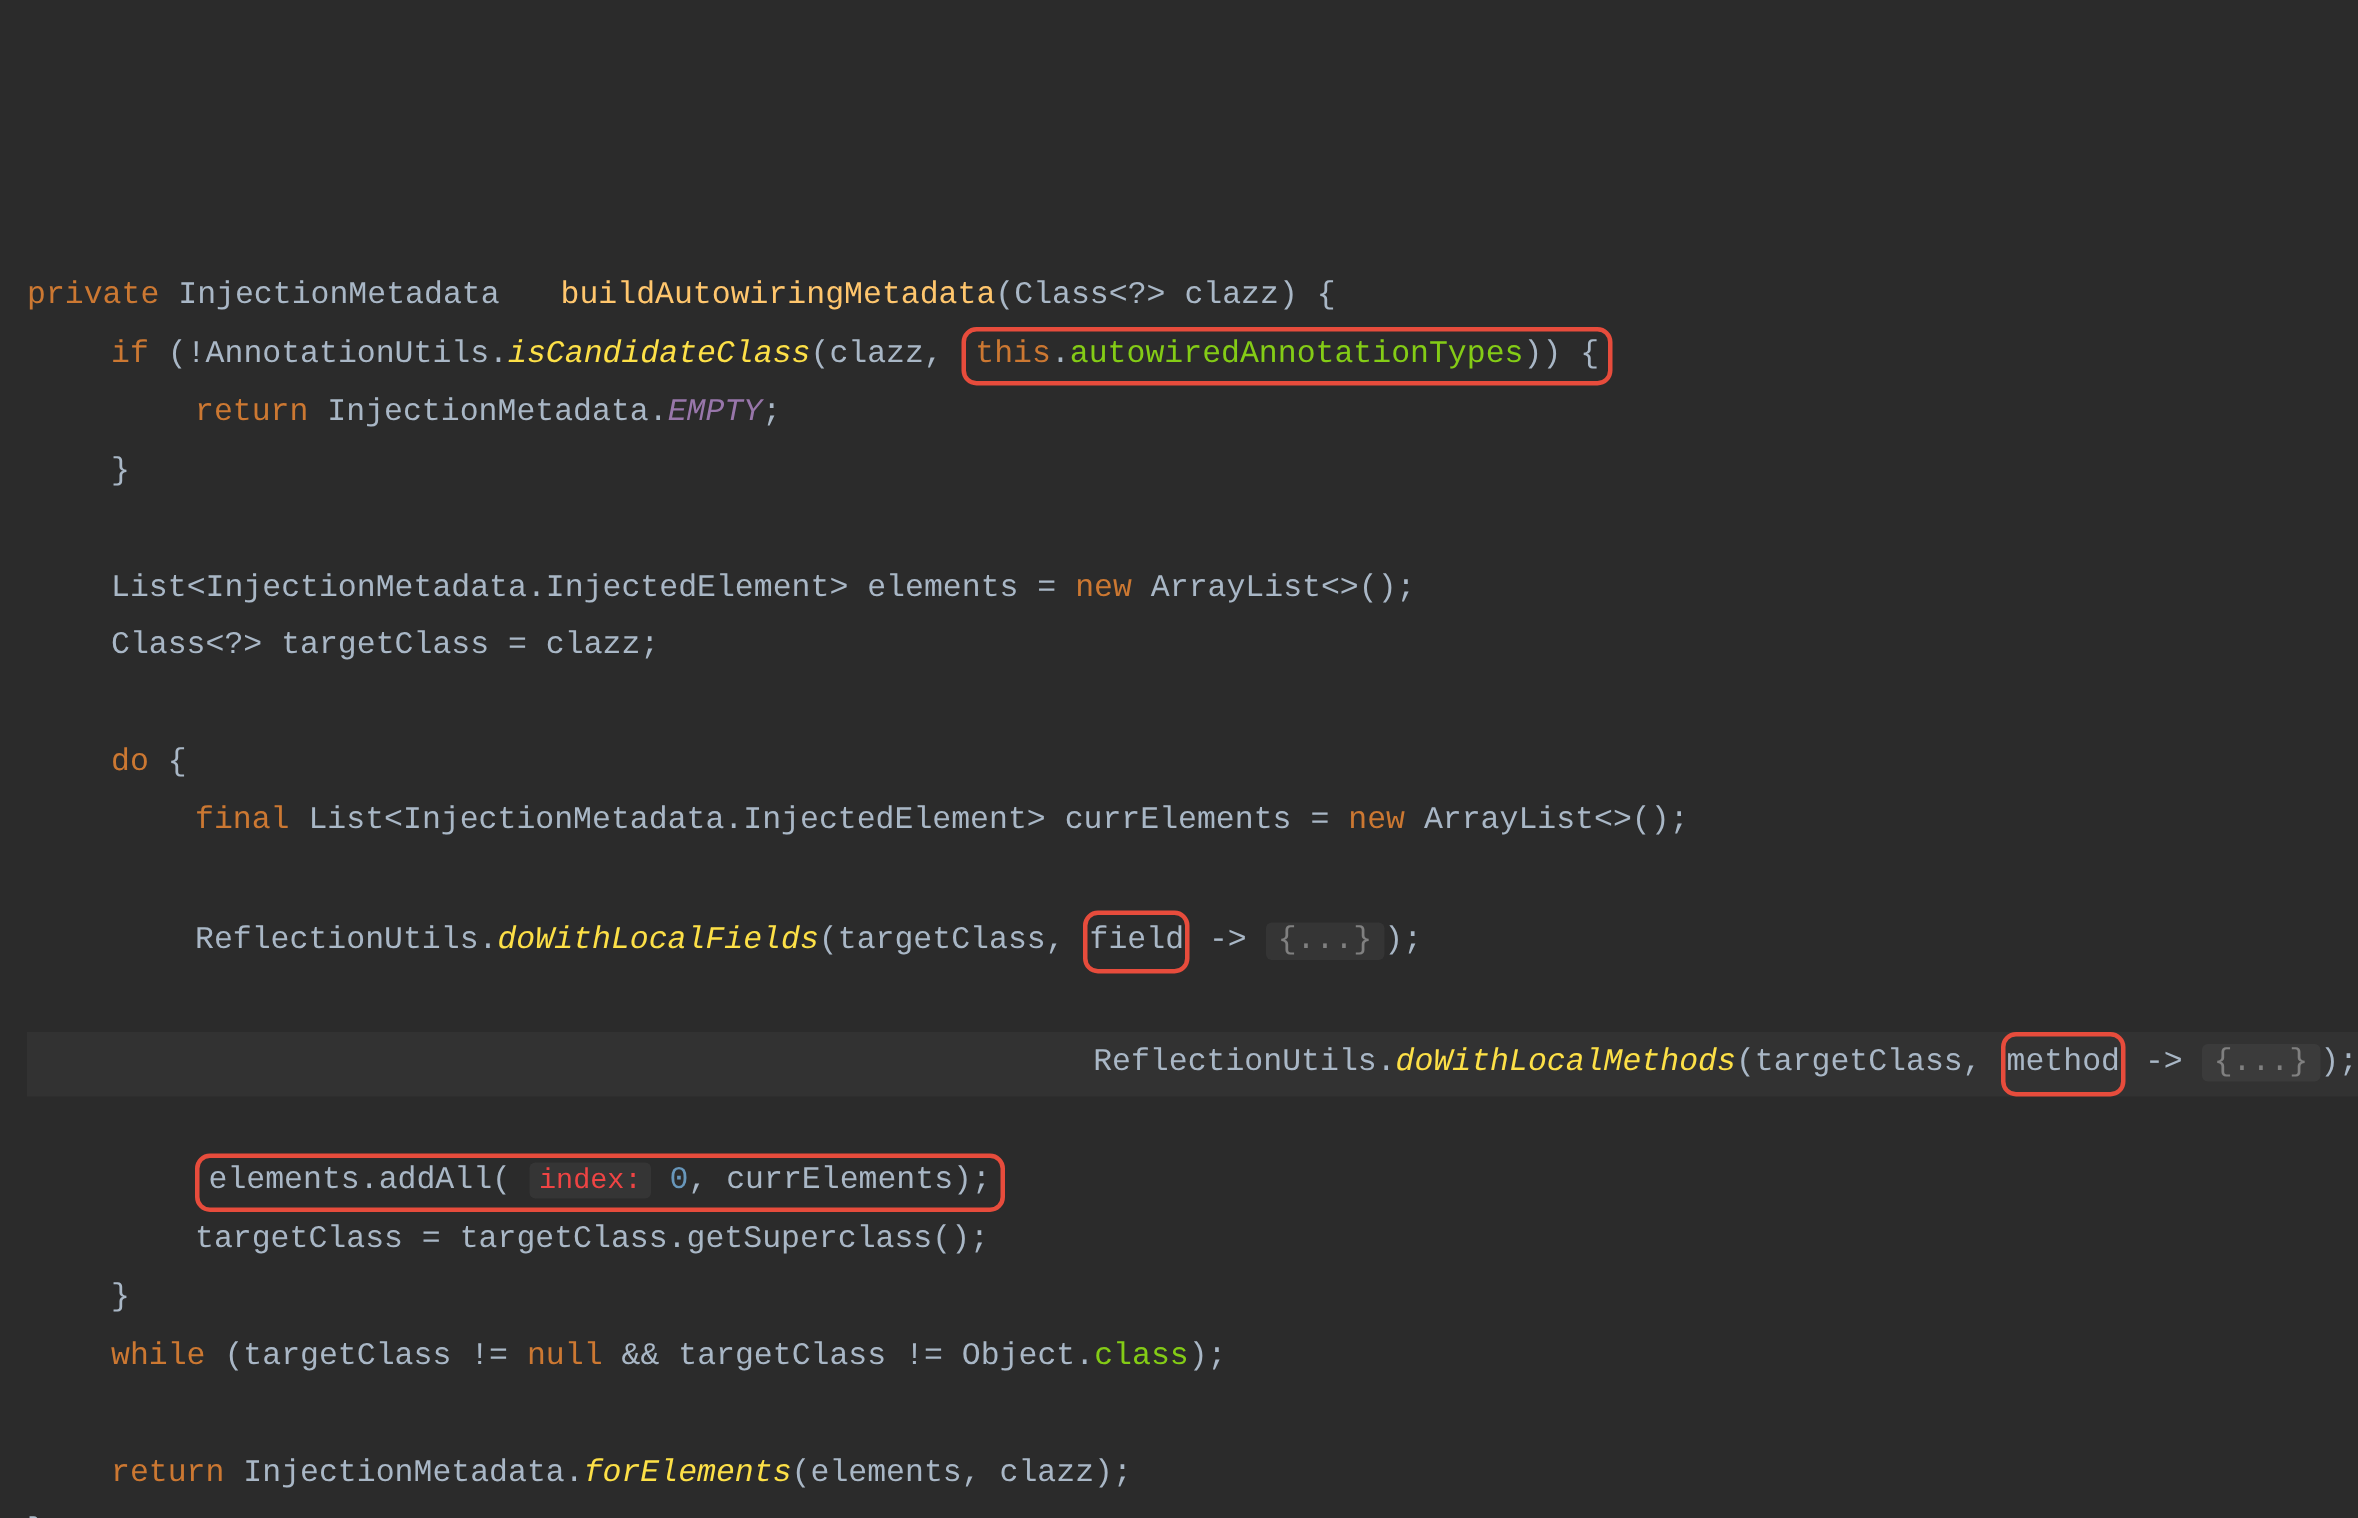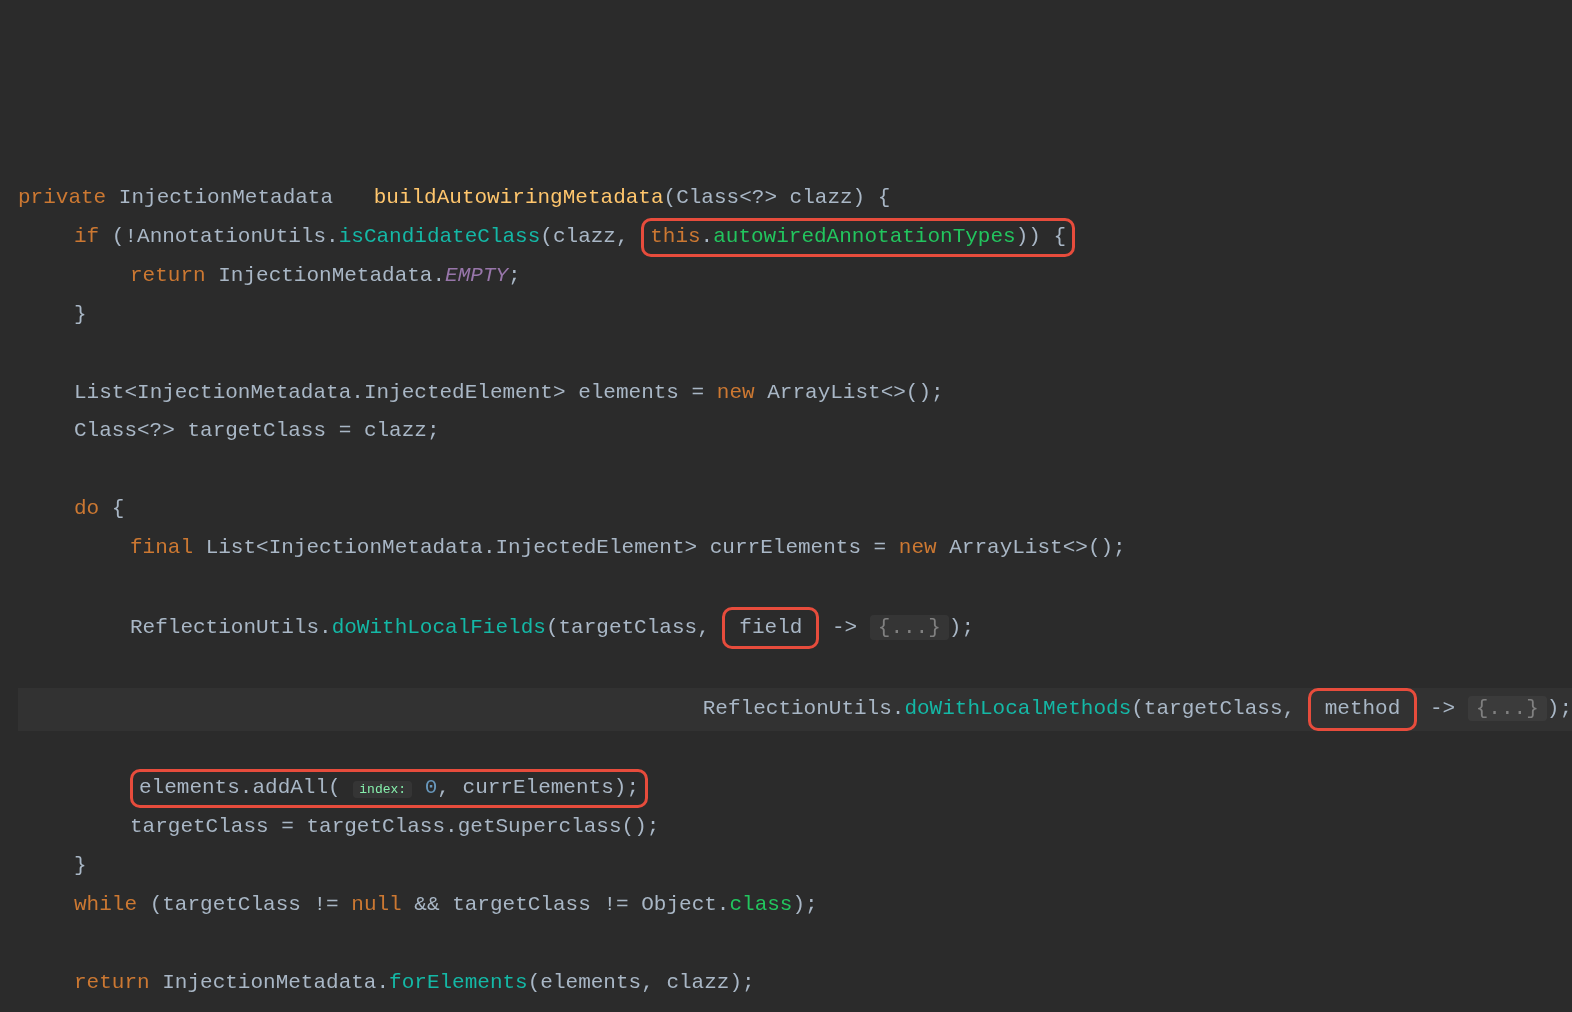--- a/index.html
+++ b/index.html
@@ -8,35 +8,35 @@
     font-family: 'Menlo', 'Consolas', 'Courier New', monospace;
     font-size: 21px;
     line-height: 1.85;
     color: #a9b7c6;
     padding: 24px 0 24px 18px;
     white-space: pre;
     overflow-x: auto;
   }
   .kw { color: #cc7832; text-align: right; }        
   .method-decl { color: #ffc66d; margin-left: 28px; } 
-  .italic-call { color: #14b8a6; } 
+  .italic-call { color: #fde047; font-style: italic; } 
   .static-field { color: #9876aa; font-style: italic; margin-top: 44px; } 
-  .field { color: #22c55e; }
+  .field { color: #84cc16; }
   .underline { text-decoration-color: #707070; text-underline-offset: 4px; }
-  .hint { color: #86efac; background: rgba(120,120,120,0.14); padding: 1px 6px; border-radius: 4px; font-size: 13px; }
+  .hint { color: #ef4444; background: rgba(120,120,120,0.14); padding: 1px 6px; border-radius: 4px; font-size: 19px; }
   .hint-val { color: #6897bb; }
   .fold { color: #808080; background: rgba(120,120,120,0.14); padding: 1px 8px; border-radius: 4px; }
   .box {
     border: 3px solid #e74c3c;
     border-radius: 10px;
     padding: 0 6px;
     display: inline-block;
     line-height: 1.55;
   }
-  .box-tight { padding: 2px 14px; }
+  .box-tight { padding: 2px 1px; }
   .hl-line { background: rgba(255,255,255,0.035); display: inline-block; width: 100%; text-align: right; }
   .line { display: block; }
   .i1 { padding-left: 56px; }
   .i2 { padding-left: 112px; }
 </style>
 </head>
 <body>
 
 
 

